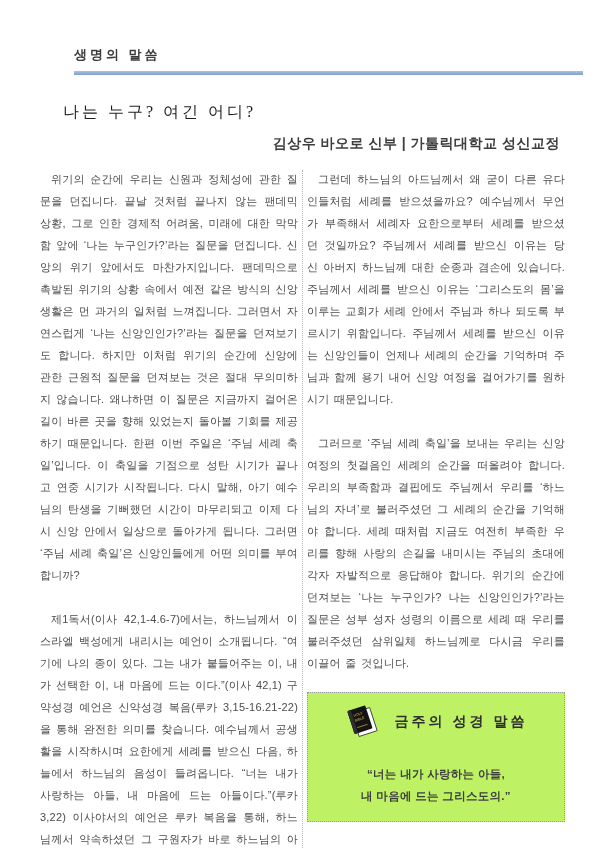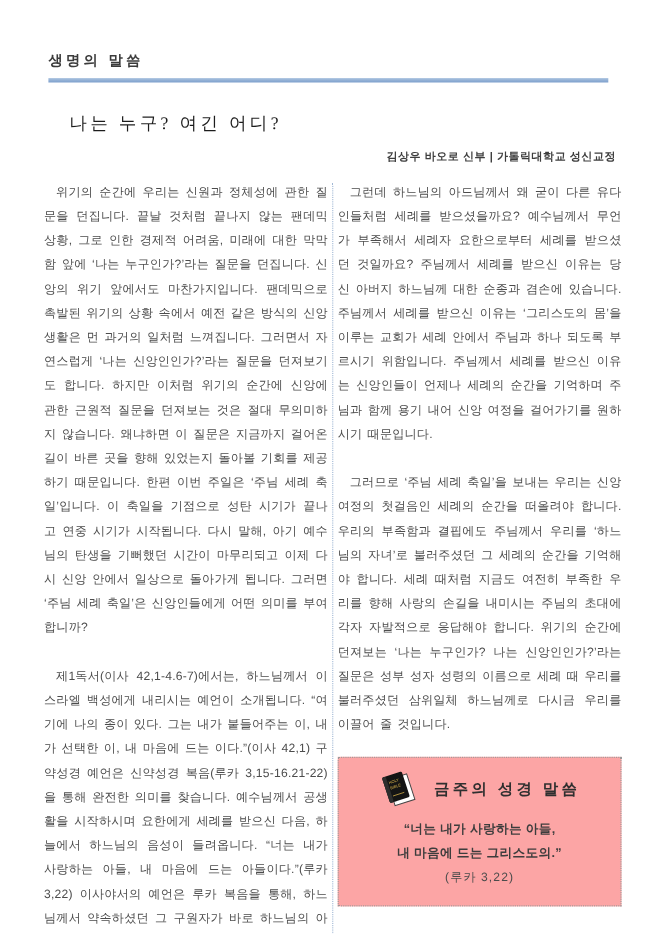--- a/index.html
+++ b/index.html
@@ -2,62 +2,62 @@
 <html><head>
 <meta charset="utf-8">
 <style>
   * { margin: 0; padding: 0; box-sizing: border-box; }
   html, body { width: 600px; height: 849px; background: #ffffff; overflow: hidden; }
   body { font-family: "Liberation Sans", "DejaVu Sans", sans-serif; color: #4c4c4c; }
 
   .page { position: relative; width: 600px; height: 849px; background: #fff; }
 
   
-  .masthead { margin: 46px 0 0 44px; width: 509px; }
+  .masthead { margin: 46px 0 0 74px; width: 509px; }
   .section-label {
     font-size: 13px; font-weight: bold; letter-spacing: 3px;
     color: #3b3b3b; margin-bottom: 7px;
   }
   .accent-rule { height: 4px; width: 509px; background: linear-gradient(#a9c2df, #7d9fcc); }
 
   .page-title {
     margin: 27px 0 0 63px;
     font-family: "Liberation Serif", "DejaVu Serif", serif;
     font-size: 16px; font-weight: normal; letter-spacing: 3px; color: #1c1c1c;
   }
 
   .byline {
     margin: 12px 40px 0 0; text-align: right;
-    font-size: 10px; font-weight: bold; letter-spacing: 0.5px; color: #3d3d3d;
+    font-size: 14px; font-weight: bold; letter-spacing: 0.5px; color: #3d3d3d;
   }
 
   
   .columns { display: flex; margin: 15px 0 0 40px; width: 525px; align-items: stretch; }
   .col { width: 258px; }
   .col-divider { border-left: 1px dotted #9fb6d4; margin: 2px 4px 0 4px; }
 
   .body-text p {
     font-size: 11px; line-height: 22px; text-align: justify;
     letter-spacing: 0.2px; word-spacing: 1.5px;
     text-indent: 11px; color: #4c4c4c;
   }
   .body-text p + p { margin-top: 22px; }
 
   
   .verse-box {
     margin-top: 18px; border: 1px dotted #9a9a9a;
-    padding: 8px 6px 14px 6px; background: #fca5a5;
+    padding: 8px 6px 14px 6px; background: #bef264;
   }
   .verse-header { display: flex; align-items: center; justify-content: center; gap: 14px; }
   .verse-heading {
     font-size: 14px; font-weight: bold; letter-spacing: 3px; color: #2f2f2f;
   }
   .book-icon { width: 36px; height: 42px; flex: 0 0 auto; }
   .verse-quote {
-    margin-top: 4px; text-align: center; font-size: 11.5px; font-weight: bold;
+    margin-top: 20px; text-align: center; font-size: 11.5px; font-weight: bold;
     line-height: 22px; color: #3d3d3d; letter-spacing: 0.3px;
   }
   .verse-citation {
     text-align: center; font-size: 11px; font-weight: normal;
     line-height: 22px; color: #4c4c4c; letter-spacing: 1px;
   }
 </style>
 </head>
 <body>
 
@@ -97,19 +97,18 @@
               <text x="17.5" y="19" font-size="4" fill="#d8b24a" text-anchor="middle" font-family="Liberation Sans, sans-serif">BIBLE</text>
               <line x1="12" y1="26" x2="24" y2="26" stroke="#d8b24a" stroke-width="0.7"></line>
             </g>
           </svg>
           <div class="verse-heading">금주의 성경 말씀</div>
         </div>
         <div class="verse-quote">
           <div>“너는 내가 사랑하는 아들,</div>
           <div>내 마음에 드는 그리스도의.”</div>
         </div>
-        <div class="verse-citation">(루카 3,22)</div>
       </div>
     </div>
 
   </div>
 
 </div>
 
 </body></html>

